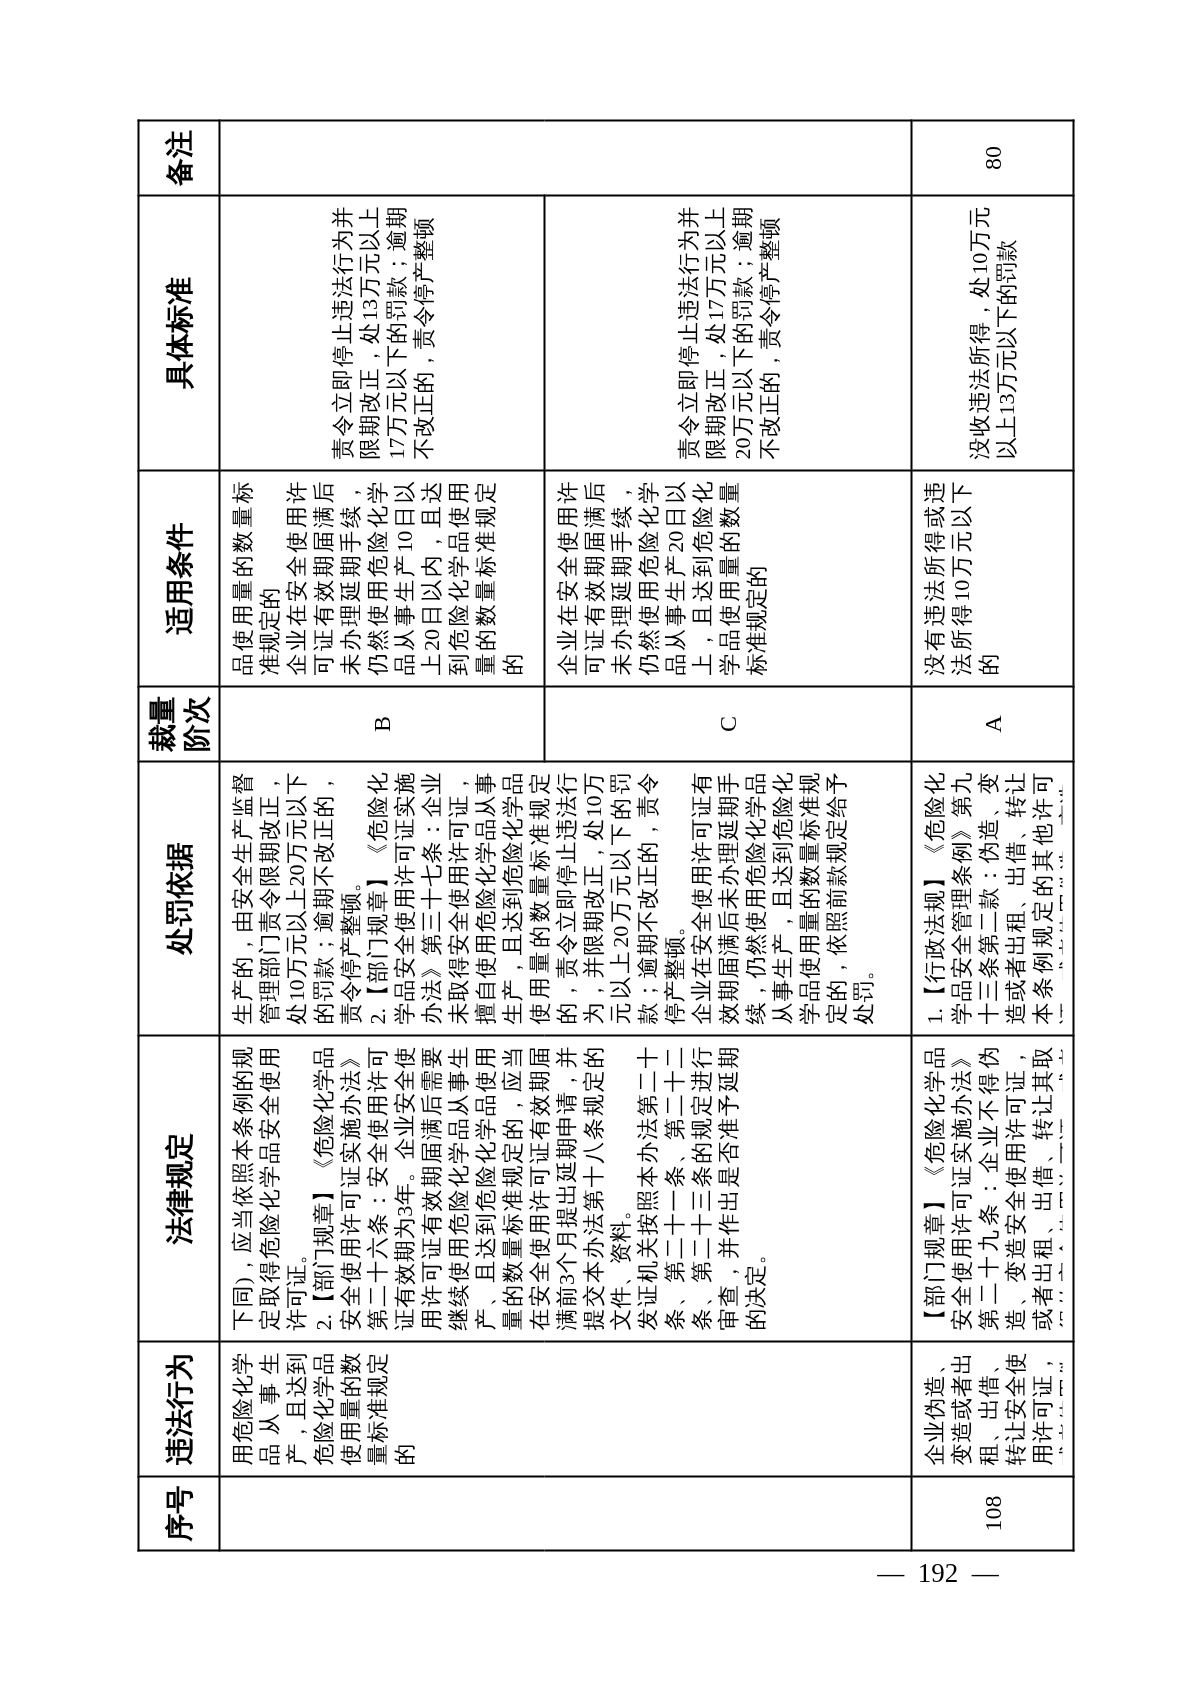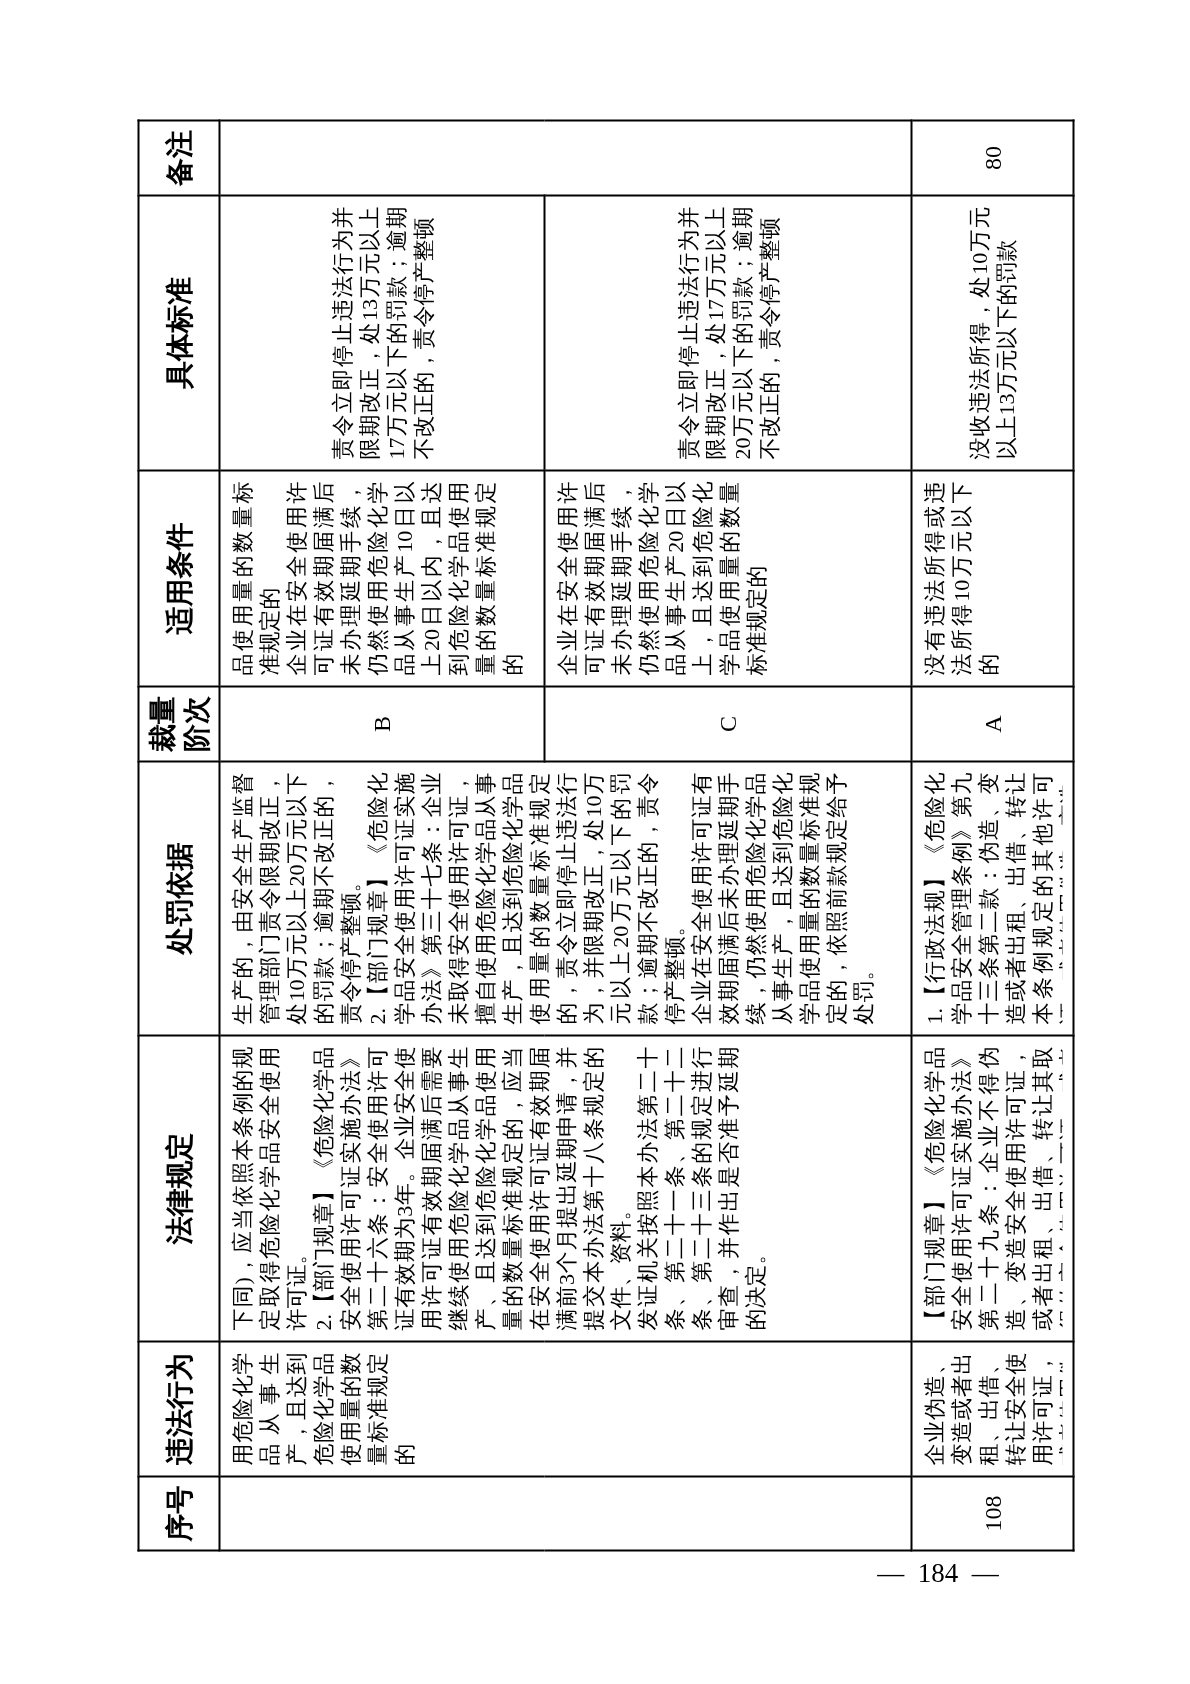--- a/index.html
+++ b/index.html
@@ -153,15 +153,15 @@
         </td>
         <td class="standard">
           <p>没收违法所得，处10万元以上13万元以下的罚款</p>
         </td>
         <td class="center">80</td>
       </tr>
     </tbody>
       </table>
   </div>
 
-  <div class="page-number">—  184  —</div>
+  <div class="page-number">—  192  —</div>
 
 </div>
 
 </body></html>

